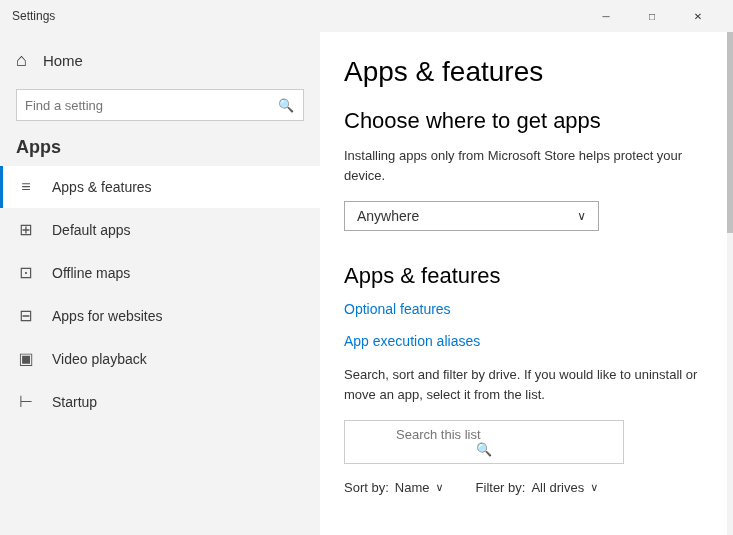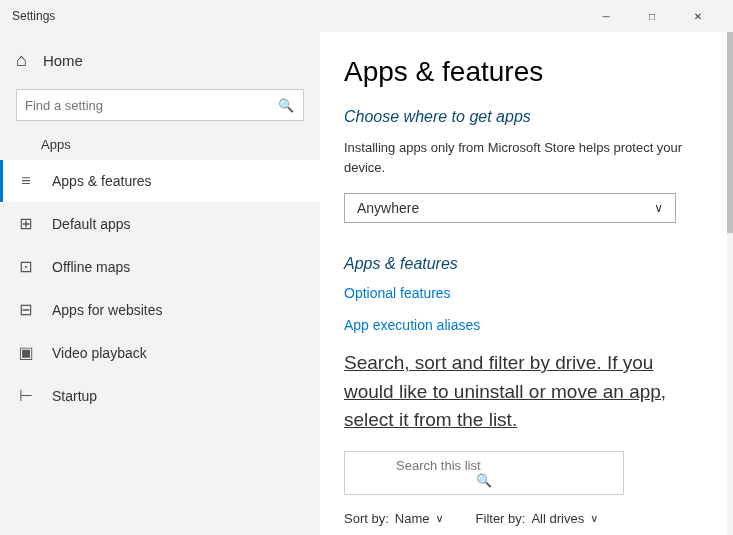--- a/index.html
+++ b/index.html
@@ -86,25 +86,24 @@
       border: none;
       outline: none;
       font-size: 13px;
       flex: 1;
       background: transparent;
       color: #0c4a6e;
     }
     .sidebar-search-icon { color: #666; font-size: 13px; }
 
     .sidebar-section-label {
-      font-size: 13px;
-      font-weight: 400;
+      font-size: 18px;
+      font-weight: 700;
       color: #333;
       padding: 4px 16px 8px;
-      margin-left: 25px;
     }
 
     .sidebar-item {
       display: flex;
       align-items: center;
       gap: 16px;
       padding: 12px 16px;
       cursor: pointer;
       font-size: 14px;
       color: #333;
@@ -145,64 +144,62 @@
     }
 
     .content-title {
       font-size: 28px;
       font-weight: 300;
       color: #000;
       margin-bottom: 20px;
     }
 
     .section-title {
-      font-size: 16px;
+      font-size: 22px;
       font-weight: 400;
-      color: #0c4a6e;
+      color: #000000;
       margin-bottom: 12px;
-      font-style: italic;
     }
 
     .description-text {
       font-size: 13px;
       color: #333;
       margin-bottom: 16px;
       line-height: 1.5;
     }
 
     .dropdown-select {
       display: flex;
       align-items: center;
       justify-content: space-between;
       border: 1px solid #aaa;
       padding: 6px 12px;
-      width: 332px;
+      width: 255px;
       cursor: pointer;
       background: #fff;
       font-size: 14px;
       color: #333;
       margin-bottom: 32px;
     }
     .chevron-down { font-size: 12px; color: #333; }
 
     .link-item {
       display: block;
       color: #0078d4;
       font-size: 14px;
       text-decoration: none;
       margin-bottom: 16px;
       cursor: pointer;
     }
 
     .info-text {
-      font-size: 19px;
+      font-size: 13px;
       color: #333;
       line-height: 1.5;
       margin-bottom: 16px;
-      text-decoration: underline;
     }
 
     .search-box {
       display: flex;
       align-items: center;
       border: 1px solid #ccc;
       padding: 6px 10px;
       width: 280px;
       background: #fff;
       margin-bottom: 16px;

